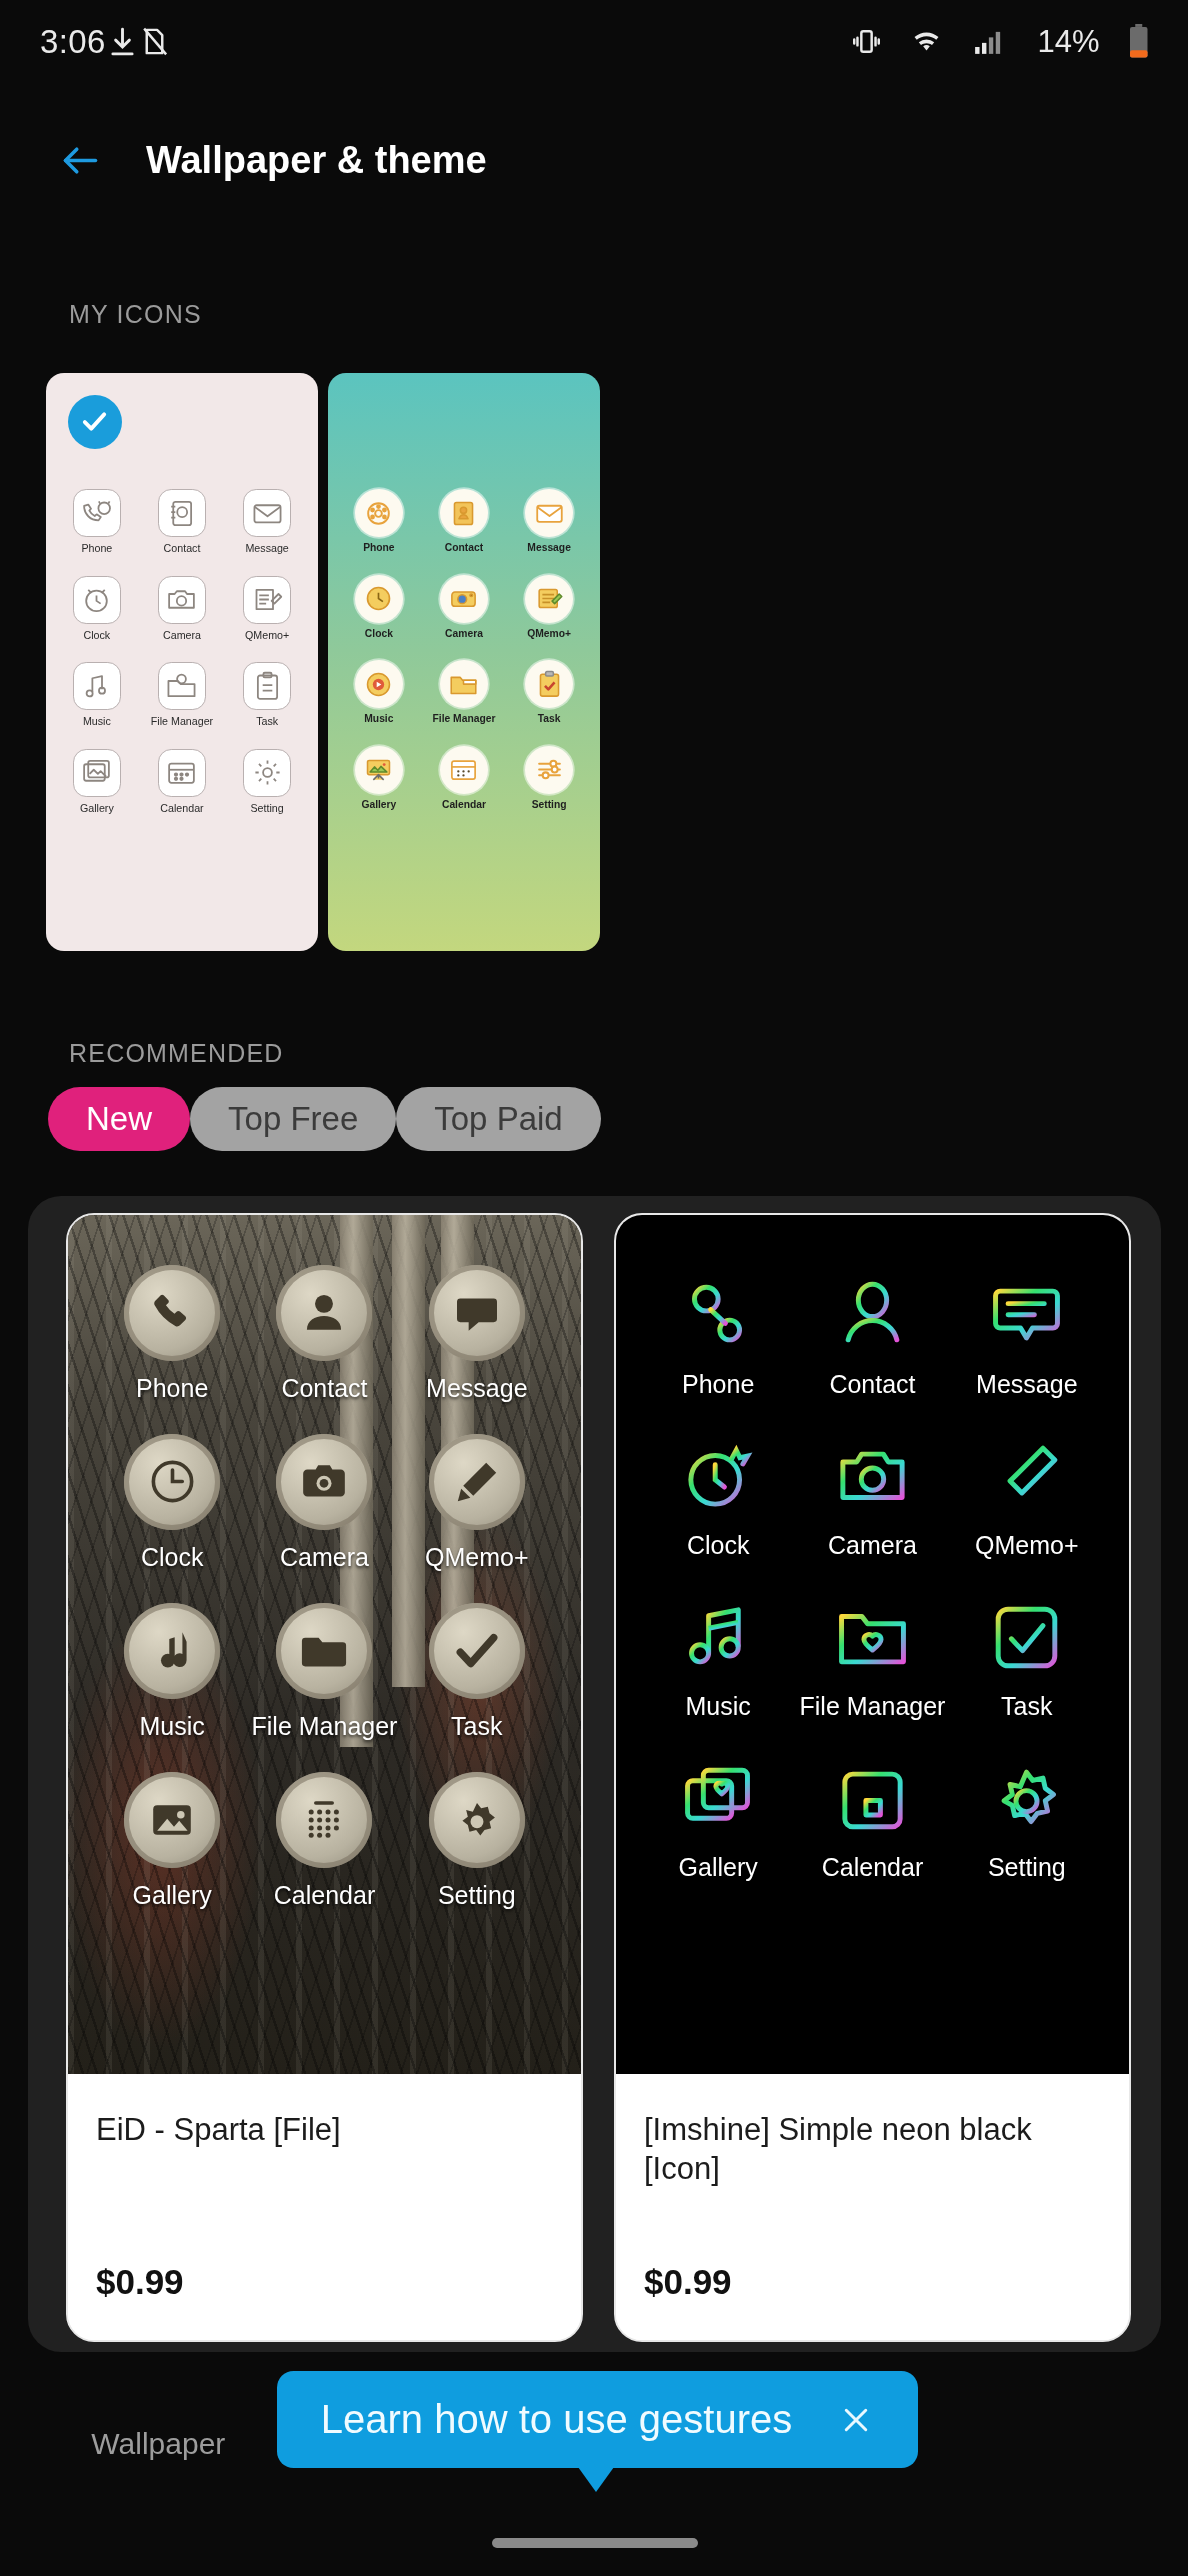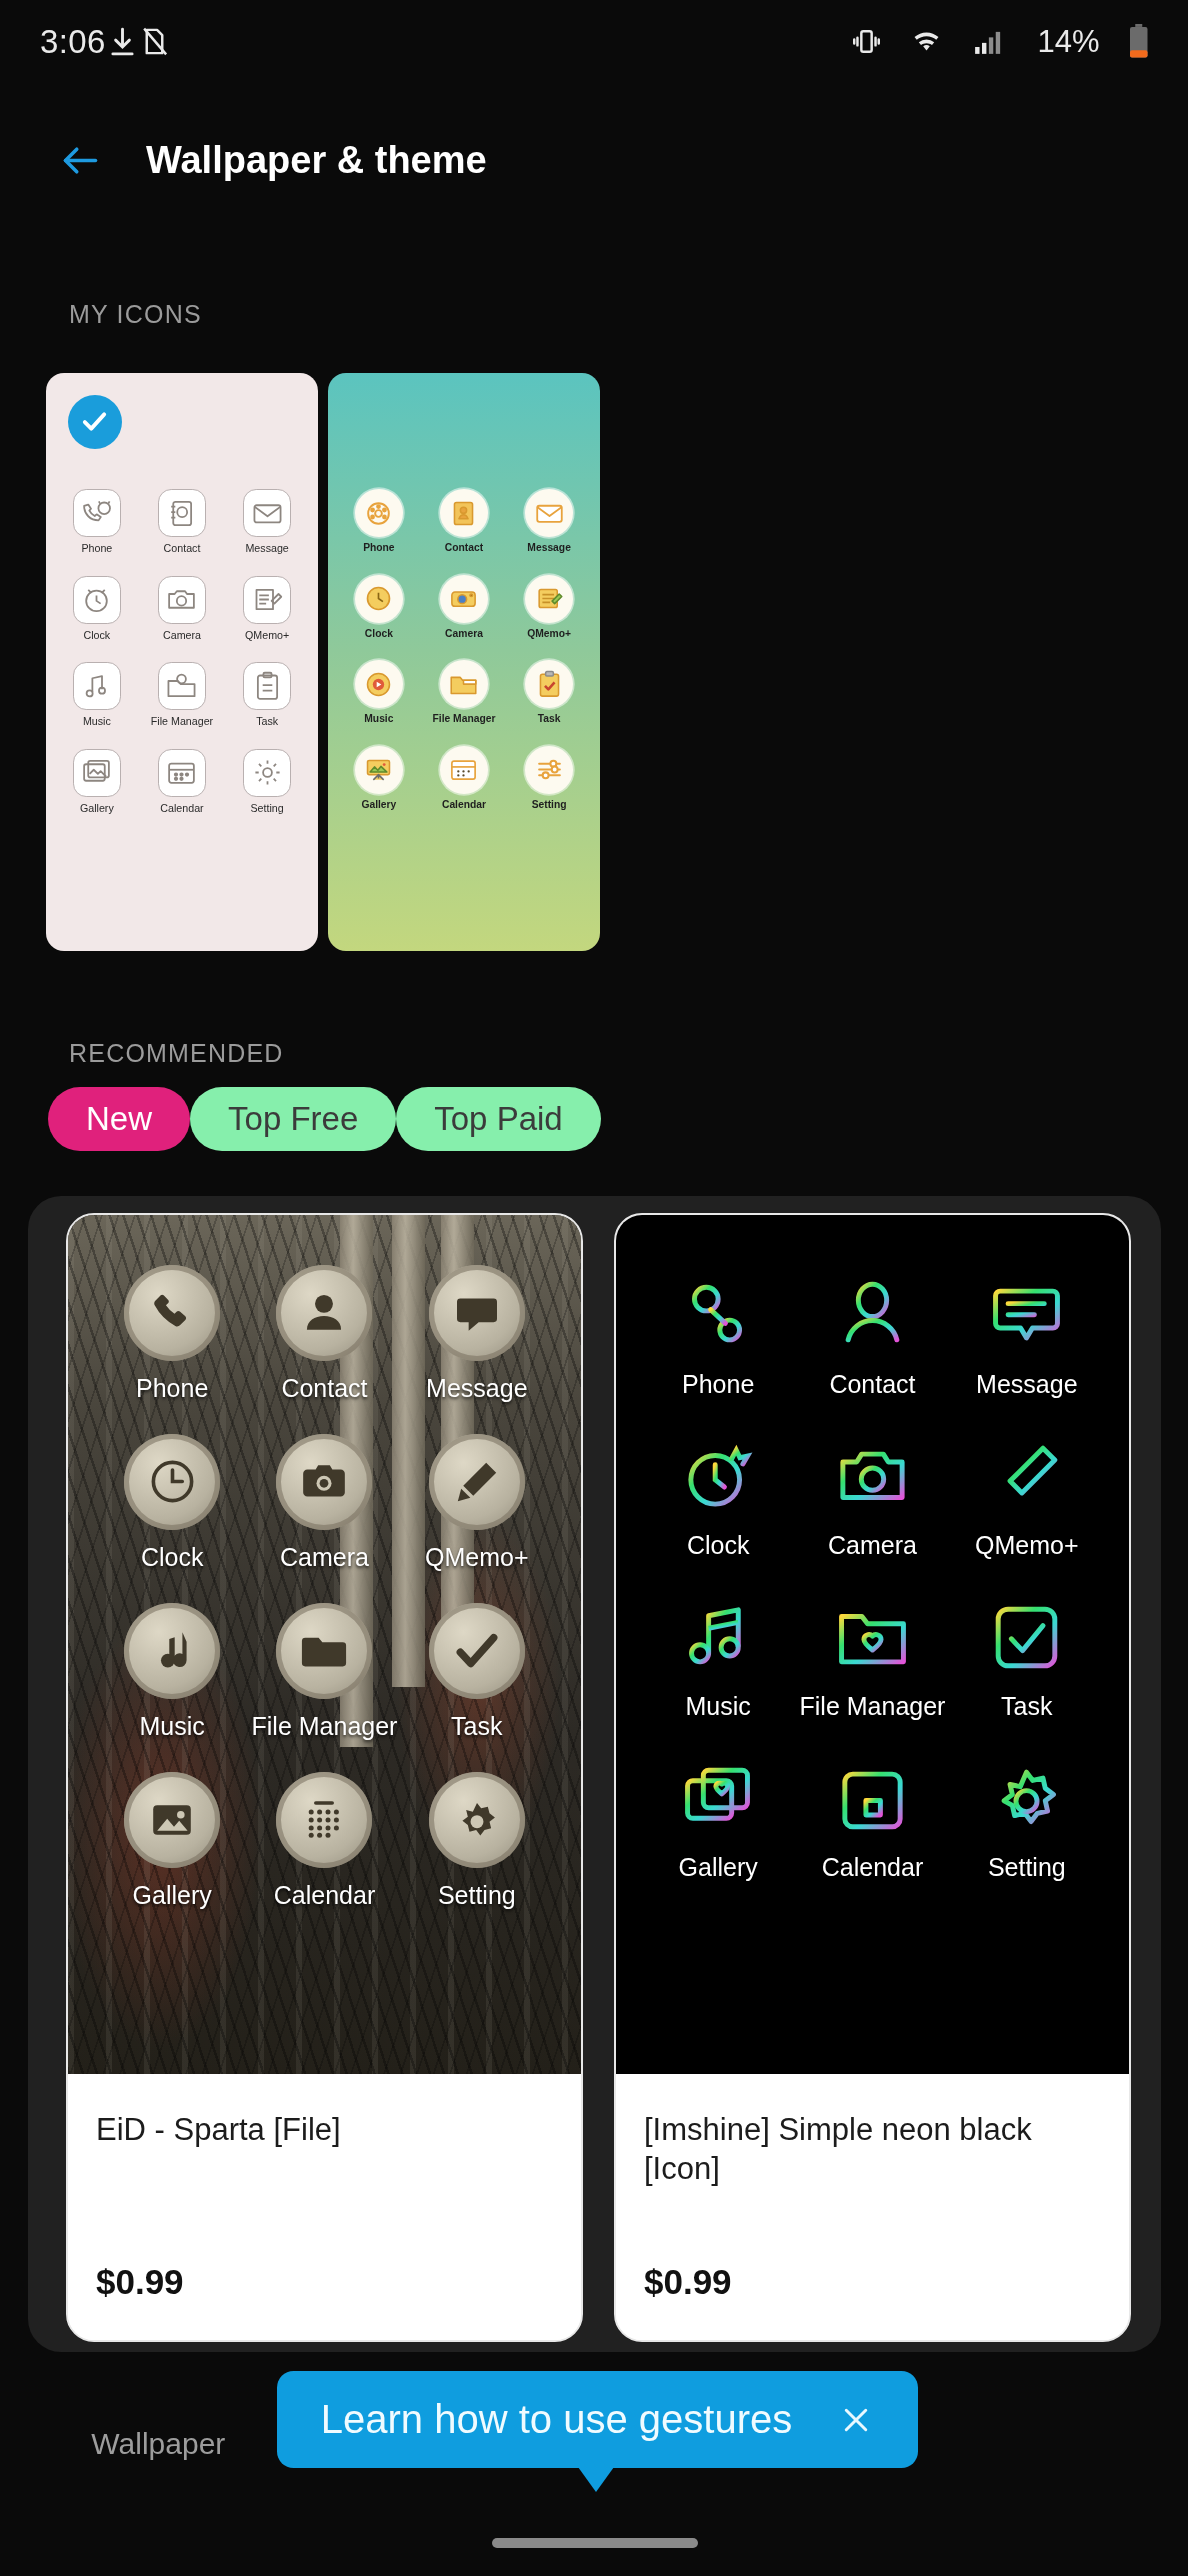--- a/index.html
+++ b/index.html
@@ -68,21 +68,21 @@
   .theme-card.green .mini-label { color: #1f1f1f; font-weight: bold; font-size: 10.3px; }
 
   
   .chips { position: absolute; top: 1087px; left: 48px; display: flex; }
   .chip {
     height: 64px; border-radius: 36px; padding: 0 38px;
     display: flex; align-items: center; justify-content: center;
     font-size: 33px; cursor: pointer;
   }
   .chip.active { background: #e0217c; color: #ffffff; }
-  .chip.plain  { background: #86efac; color: #3b3b3b; }
+  .chip.plain  { background: #a3a3a3; color: #3b3b3b; }
 
   
   .shelf {
     position: absolute; top: 1196px; left: 28px;
     width: 1133px; height: 1156px;
     background: #212121; border-radius: 33px; overflow: hidden;
   }
   .product-row { position: absolute; top: 16.5px; left: 38px; display: flex; gap: 31px; }
   .product-card {
     width: 517px; height: 1129px; border-radius: 28px; overflow: hidden;

